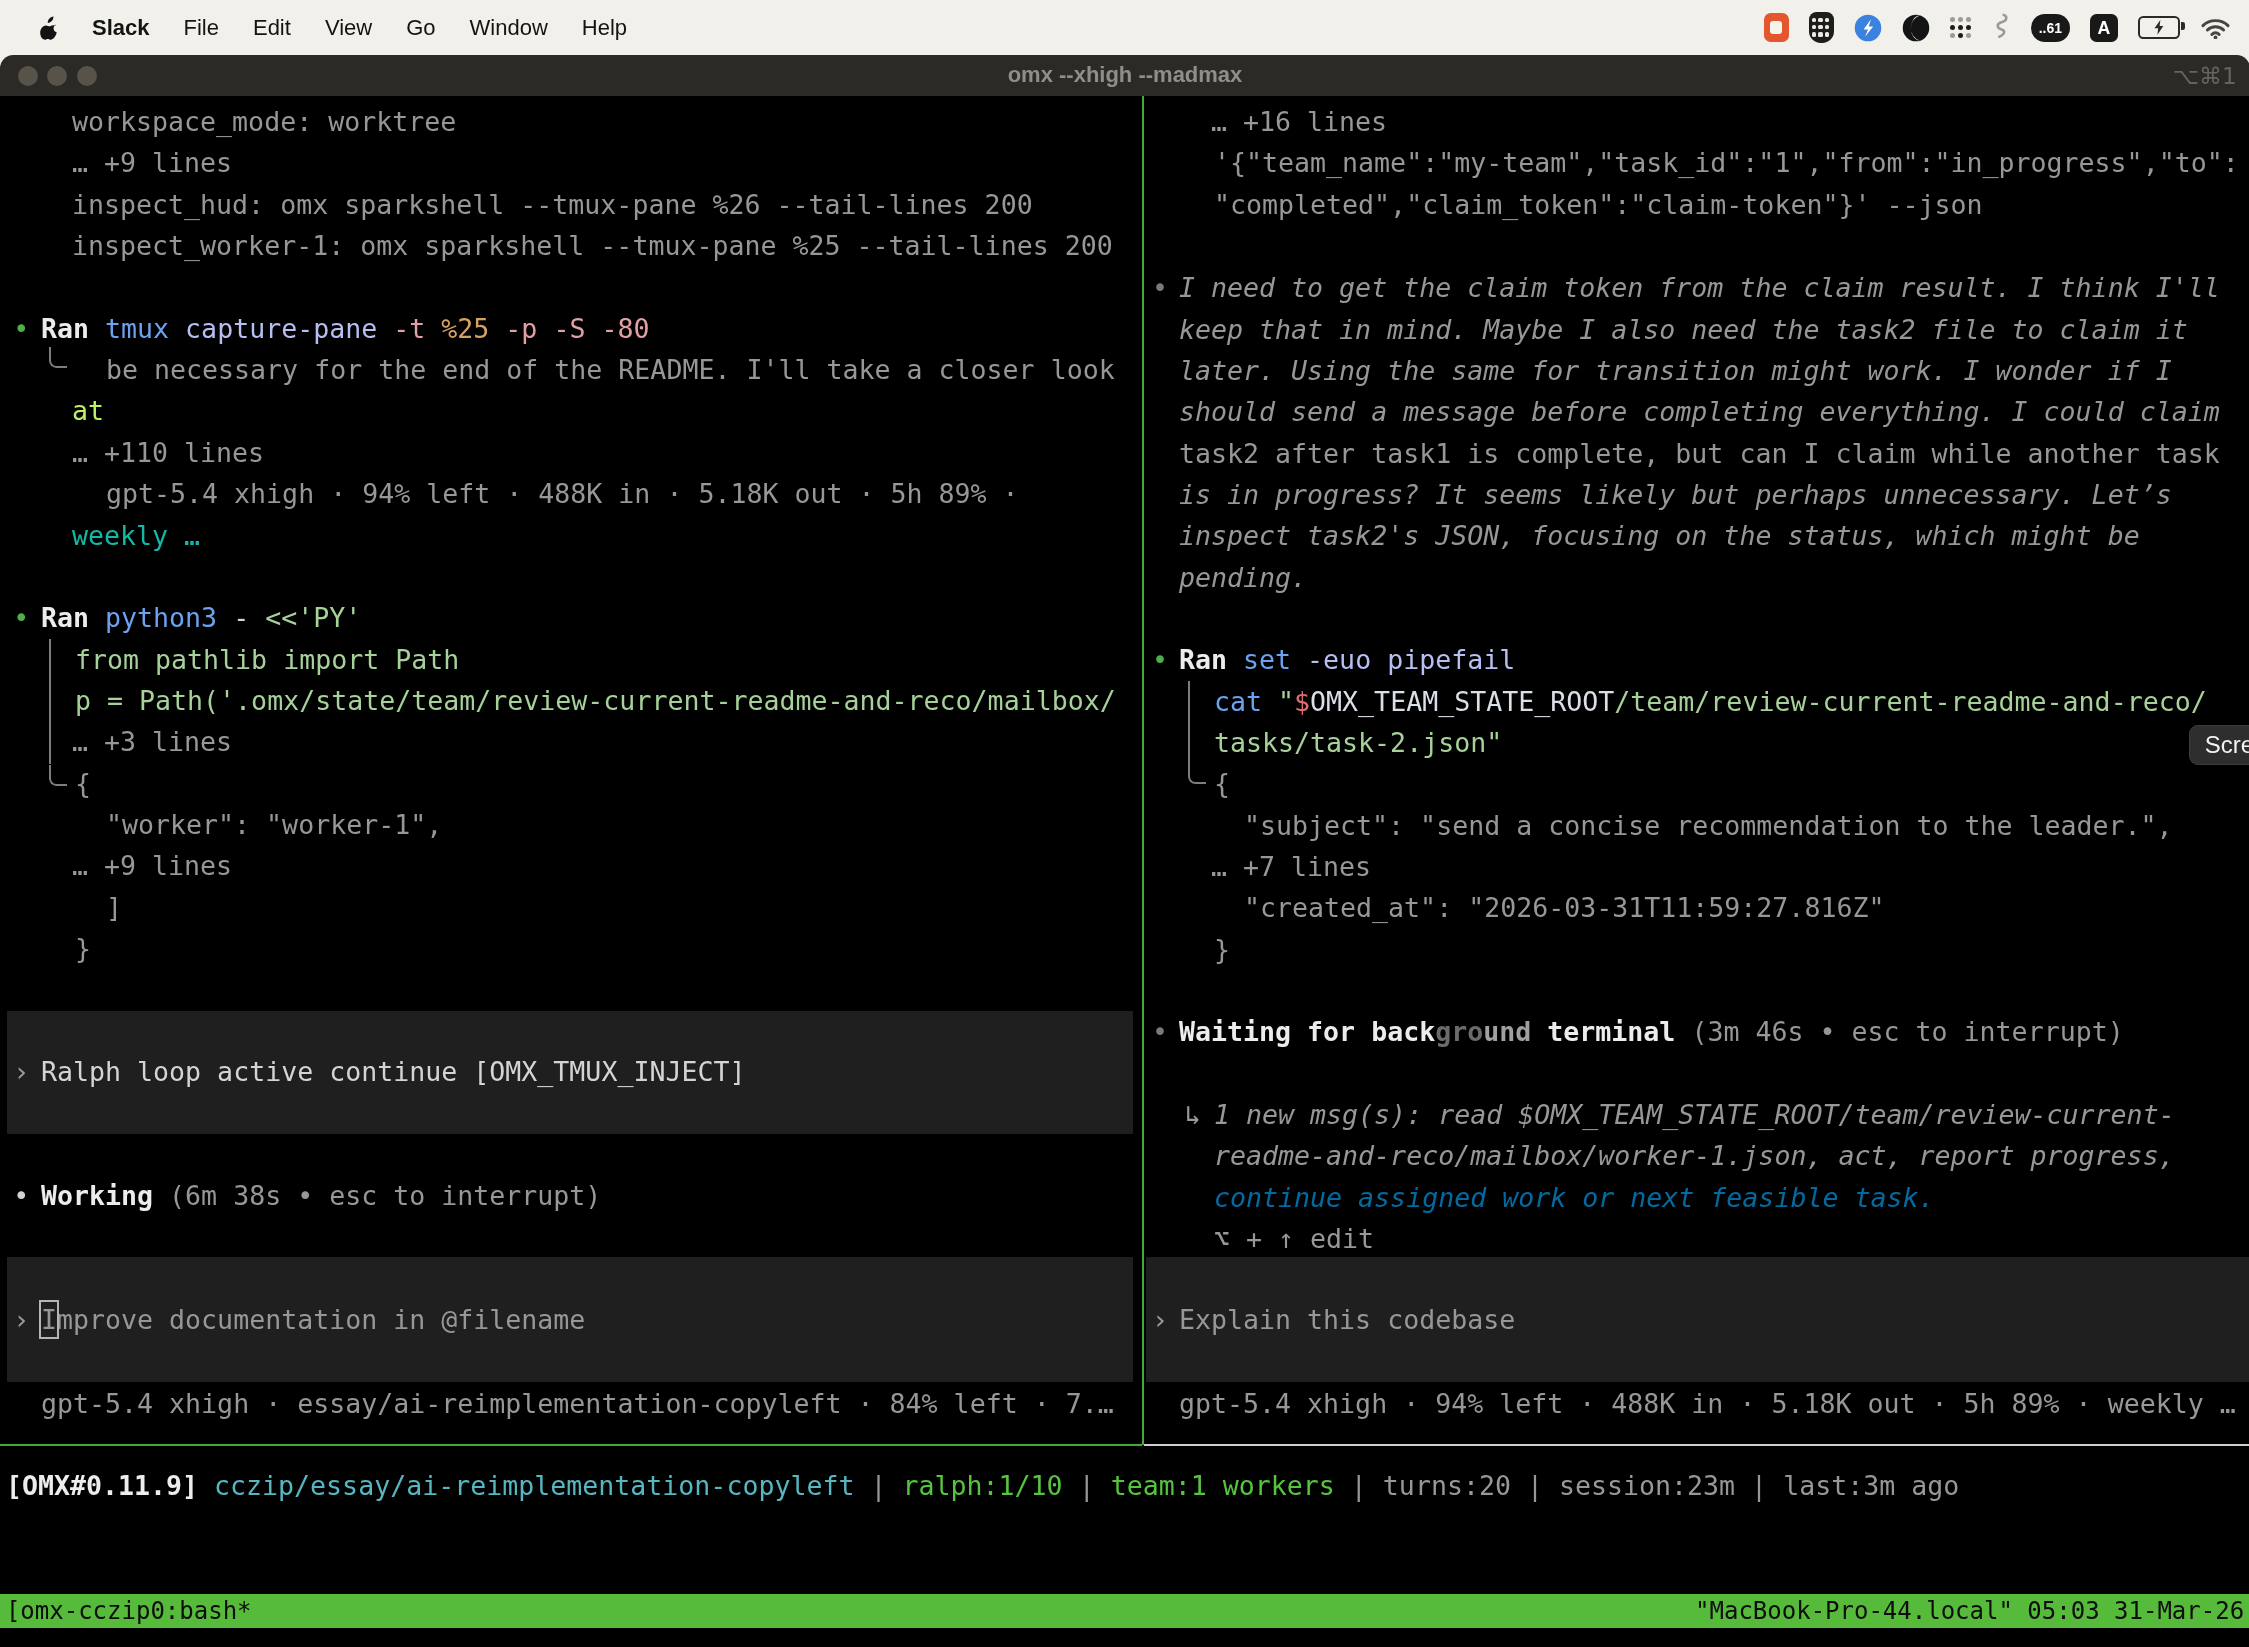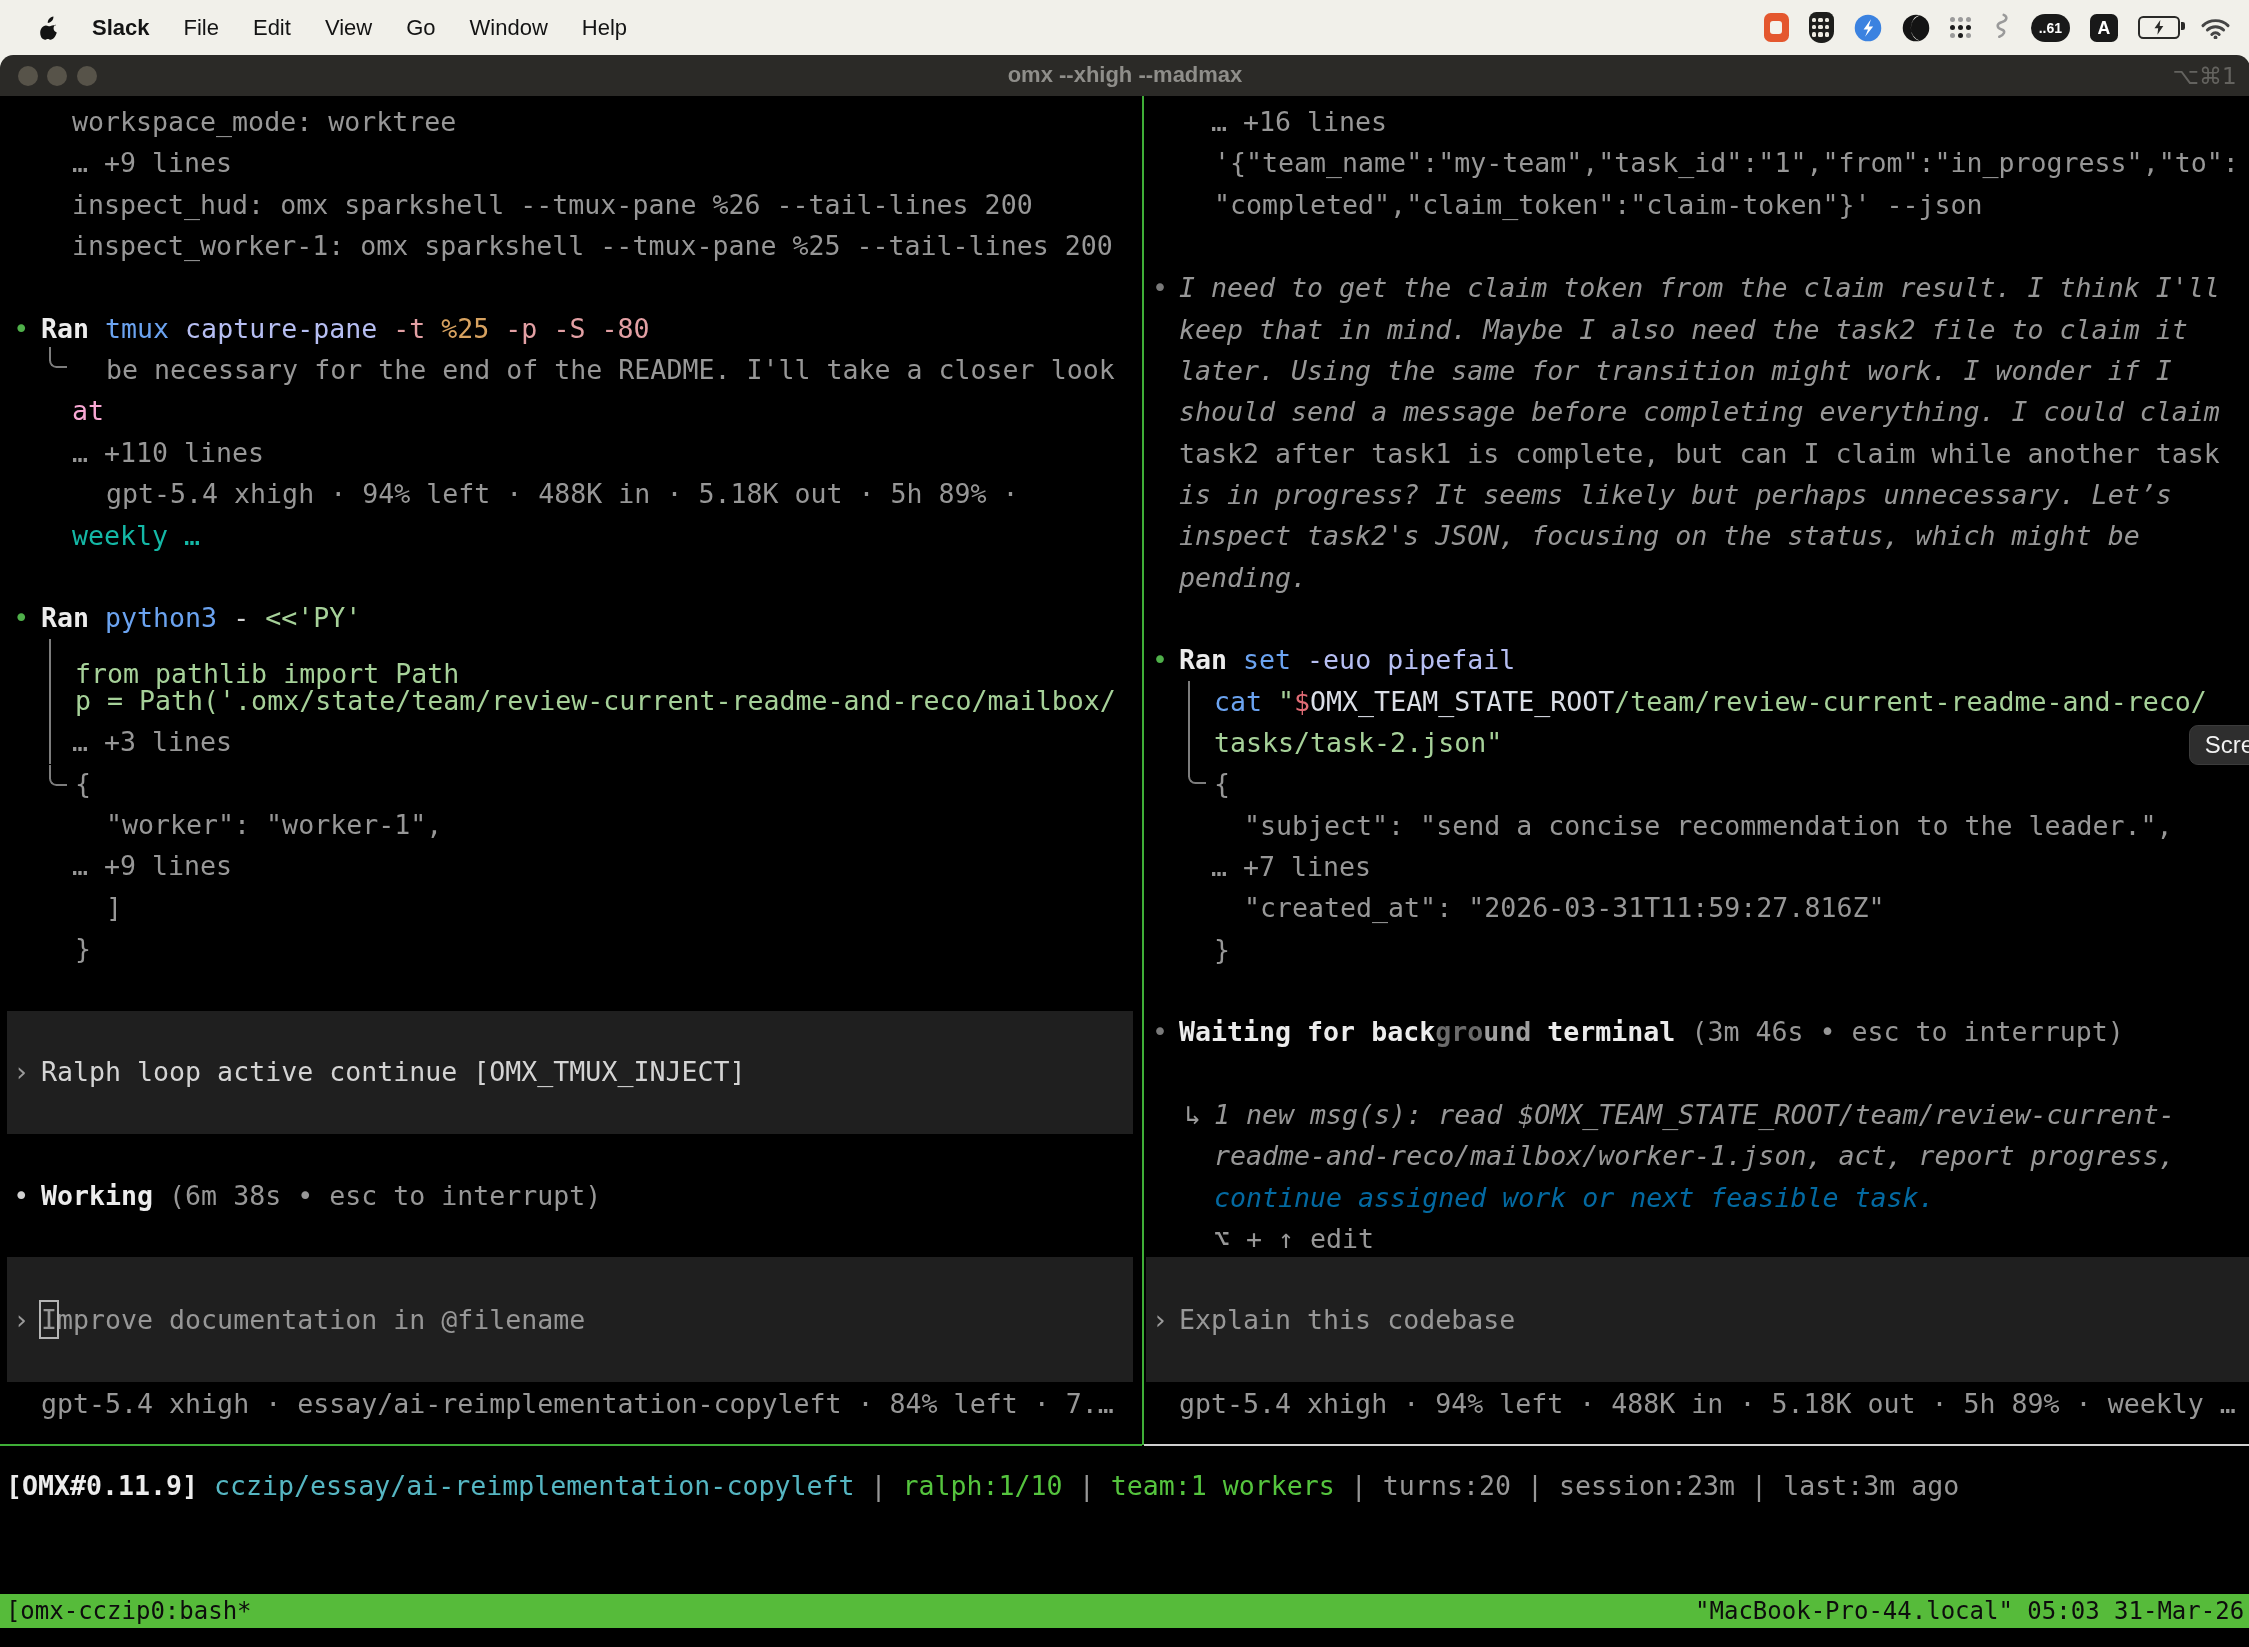--- a/index.html
+++ b/index.html
@@ -156,27 +156,27 @@
     <div class="cn" style="left: 49px; top: 347px;"></div>
     <div class="vl" style="left: 49px; top: 639px; height: 125px;"></div>
     <div class="cn" style="left: 49px; top: 765px;"></div>
     <div class="line" style="left: 72px; top: 101px;"><span style="color: rgb(151, 151, 151);">workspace_mode: worktree</span></div>
     <div class="line" style="left: 72px; top: 142px;"><span style="color: rgb(151, 151, 151);">… +9 lines</span></div>
     <div class="line" style="left: 72px; top: 184px;"><span style="color: rgb(151, 151, 151);">inspect_hud: omx sparkshell --tmux-pane %26 --tail-lines 200</span></div>
     <div class="line" style="left: 72px; top: 225px;"><span style="color: rgb(151, 151, 151);">inspect_worker-1: omx sparkshell --tmux-pane %25 --tail-lines 200</span></div>
     <div class="line" style="left: 41px; top: 308px;"><span style="color: rgb(236, 236, 236); font-weight: 700;">Ran </span><span style="color: rgb(107, 163, 240);">tmux </span><span style="color: rgb(182, 190, 242);">capture-pane </span><span style="color: rgb(227, 160, 164);">-t </span><span style="color: rgb(215, 162, 96);">%25 </span><span style="color: rgb(227, 160, 164);">-p </span><span style="color: rgb(227, 160, 164);">-S </span><span style="color: rgb(227, 160, 164);">-80</span></div>
     <span class="glyph" style="left: 13.3px; top: 308px; color: rgb(79, 176, 74);">•</span>
     <div class="line" style="left: 106px; top: 349px;"><span style="color: rgb(151, 151, 151);">be necessary for the end of the README. I'll take a closer look</span></div>
-    <div class="line" style="left: 72px; top: 390px;"><span style="color: #f9a8d4;">at</span></div>
+    <div class="line" style="left: 72px; top: 390px;"><span style="color: #bef264;">at</span></div>
     <div class="line" style="left: 72px; top: 432px;"><span style="color: rgb(151, 151, 151);">… +110 lines</span></div>
     <div class="line" style="left: 106px; top: 473px;"><span style="color: rgb(151, 151, 151);">gpt-5.4 xhigh · 94% left · 488K in · 5.18K out · 5h 89% ·</span></div>
     <div class="line" style="left: 72px; top: 515px;"><span style="color: #14b8a6;">weekly …</span></div>
     <div class="line" style="left: 41px; top: 597px;"><span style="color: rgb(236, 236, 236); font-weight: 700;">Ran </span><span style="color: rgb(107, 163, 240);">python3 </span><span style="color: rgb(212, 212, 212);">- </span><span style="color: rgb(166, 209, 153);">&lt;&lt;'PY'</span></div>
     <span class="glyph" style="left: 13.3px; top: 597px; color: rgb(79, 176, 74);">•</span>
-    <div class="line" style="left: 75px; top: 653px;"><span style="color: rgb(166, 209, 153);">from pathlib import Path</span></div>
+    <div class="line" style="left: 75px; top: 639px;"><span style="color: rgb(166, 209, 153);">from pathlib import Path</span></div>
     <div class="line" style="left: 75px; top: 680px;"><span style="color: rgb(166, 209, 153);">p = Path('.omx/state/team/review-current-readme-and-reco/mailbox/</span></div>
     <div class="line" style="left: 72px; top: 721px;"><span style="color: rgb(151, 151, 151);">… +3 lines</span></div>
     <div class="line" style="left: 75px; top: 763px;"><span style="color: rgb(151, 151, 151);">{</span></div>
     <div class="line" style="left: 106px; top: 804px;"><span style="color: rgb(151, 151, 151);">"worker": "worker-1",</span></div>
     <div class="line" style="left: 72px; top: 845px;"><span style="color: rgb(151, 151, 151);">… +9 lines</span></div>
     <div class="line" style="left: 106px; top: 887px;"><span style="color: rgb(151, 151, 151);">]</span></div>
     <div class="line" style="left: 75px; top: 928px;"><span style="color: rgb(151, 151, 151);">}</span></div>
     <div class="line" style="left: 41px; top: 1051px;"><span style="color: rgb(212, 212, 212);">Ralph loop active continue [OMX_TMUX_INJECT]</span></div>
     <span class="glyph" style="left: 13.3px; top: 1051px; color: rgb(154, 154, 154);">›</span>
     <div class="line" style="left: 41px; top: 1175px;"><span style="color: rgb(236, 236, 236); font-weight: 700;">Working</span><span style="color: rgb(151, 151, 151);"> (6m 38s • esc to interrupt)</span></div>

